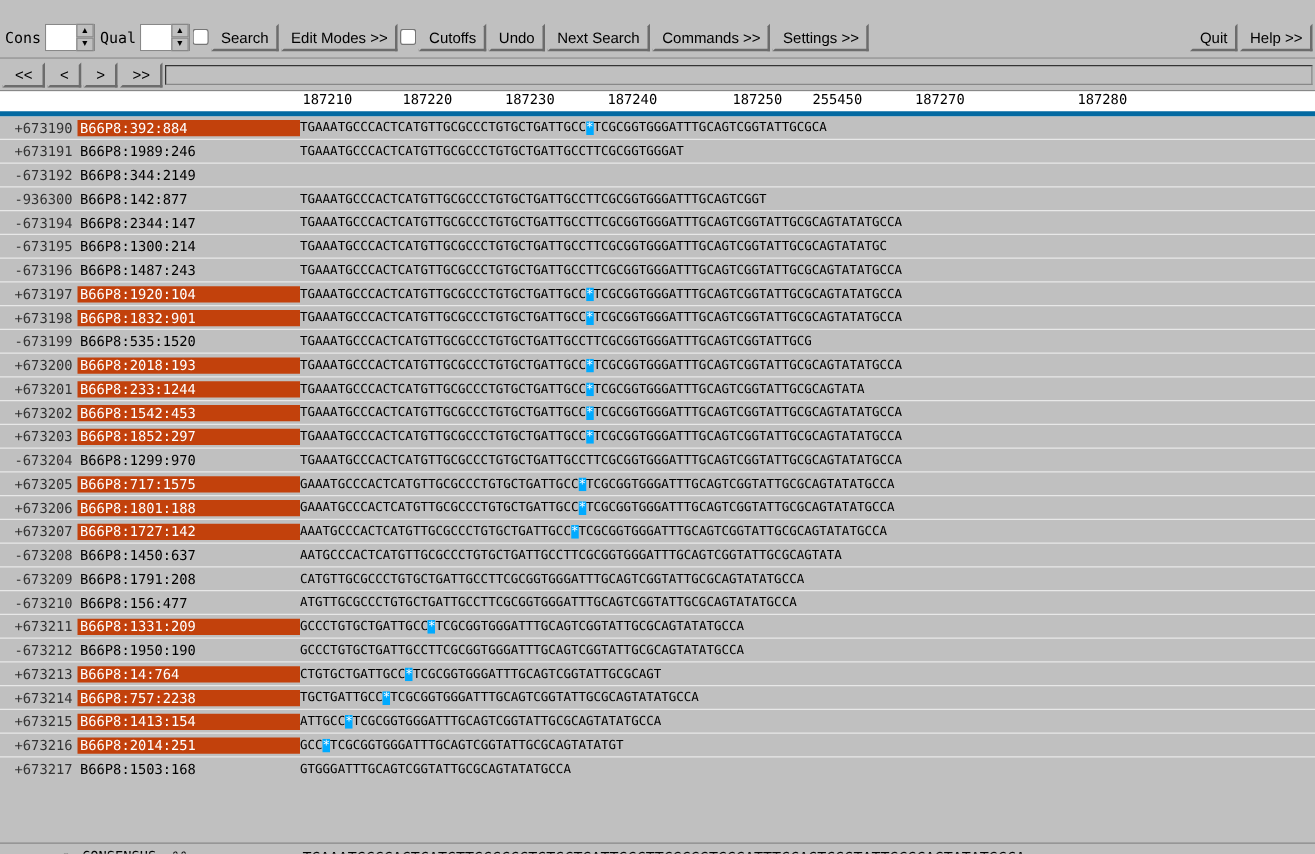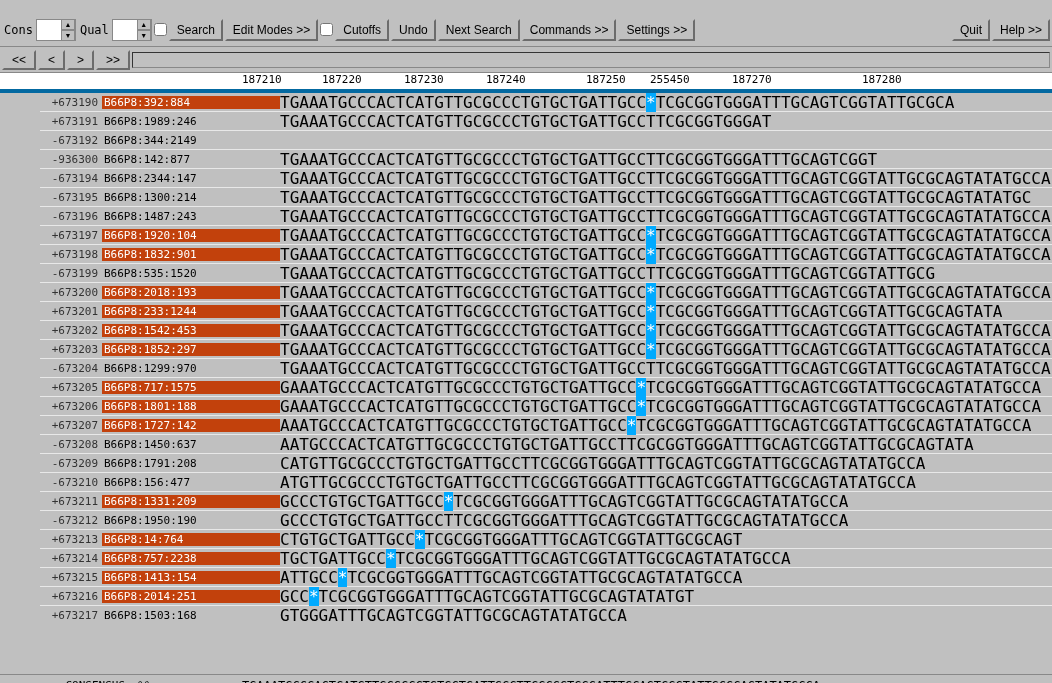--- a/index.html
+++ b/index.html
@@ -173,21 +173,21 @@
       color: #fff;
     }
     .seq-name.normal {
       background: transparent;
       color: #000;
     }
     .seq-bases {
       flex: 1;
       white-space: nowrap;
       font-family: monospace;
-      font-size: 16px;
+      font-size: 10px;
       letter-spacing: 0;
       overflow: hidden;
     }
 
     .base-highlight {
       background: #00aaff;
       color: white;
     }
 
     
@@ -222,21 +222,20 @@
       font-family: monospace;
       font-size: 12px;
       overflow: hidden;
     }
 
     
     #seq-scroll {
       overflow-y: auto;
       overflow-x: hidden;
       flex: 1;
-      padding-left: 40px;
     }
     #seq-scroll::-webkit-scrollbar { width: 14px; }
     #seq-scroll::-webkit-scrollbar-track { background: #c0c0c0; }
     #seq-scroll::-webkit-scrollbar-thumb { background: #888; border: 1px solid #666; }
   </style>
 </head>
 <body>
 
 <div id="toolbar">
   <div class="toolbar-group">

